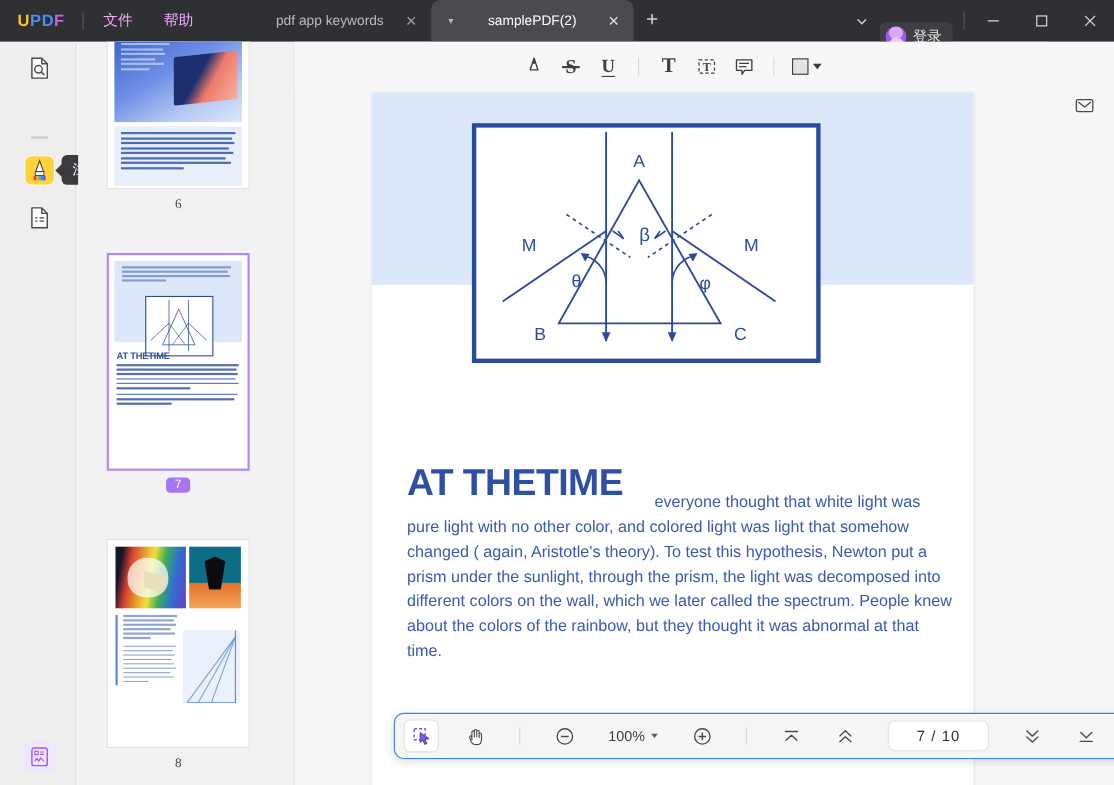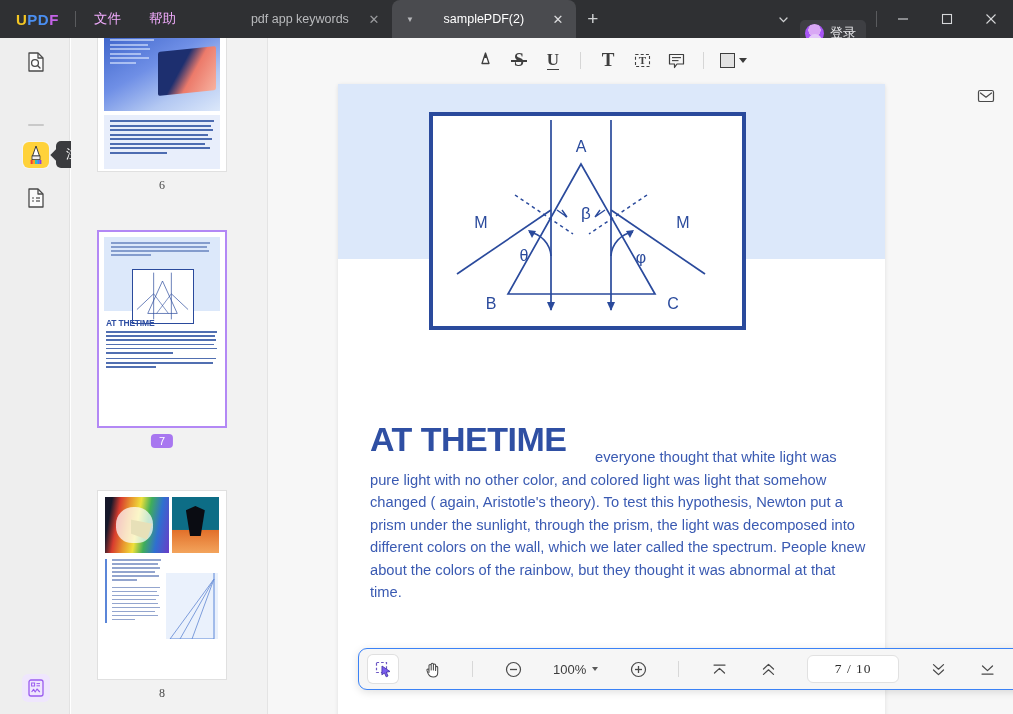--- a/index.html
+++ b/index.html
@@ -265,21 +265,20 @@
     display: flex; align-items: center; gap: 6px;
     padding: 0 6px; height: 28px; border-radius: 5px;
     font-size: 13px; color: #3c3c3c;
   }
   .pagebox {
     width: 92px; height: 28px;
     background: #ffffff; border: 1px solid #e1e1e1; border-radius: 6px;
     display: flex; align-items: center; justify-content: center;
     font-size: 13.5px; color: #2e2e2e; margin: 0 5px;
     letter-spacing: 1px;
-    font-family: Liberation Serif, serif;
   }
 </style>
 </head>
 <body>
 
 <div id="app">
 
   <div class="titlebar">
     <div class="brand">
       <span class="l1">U</span>

